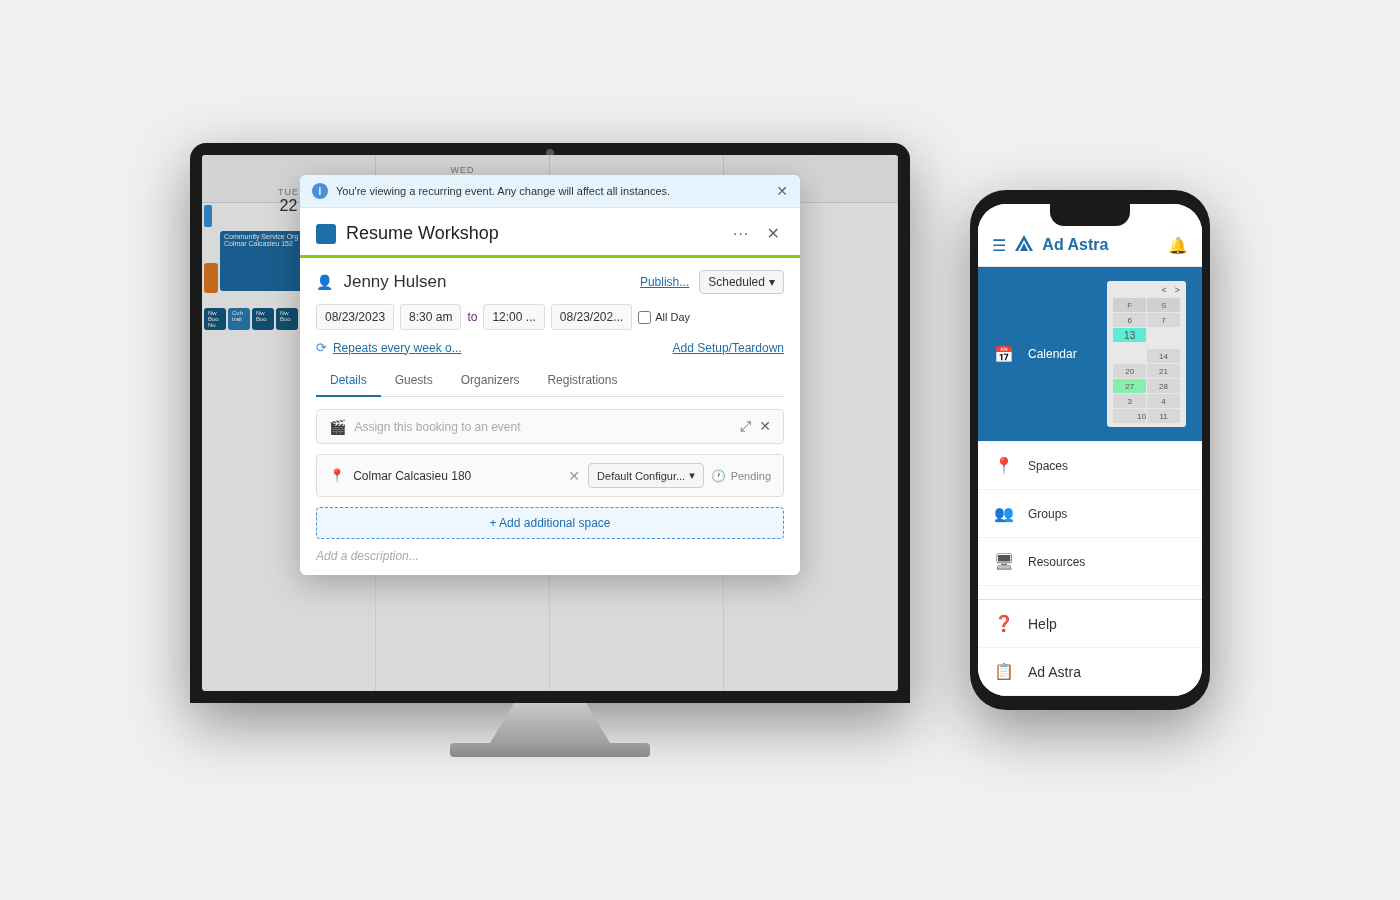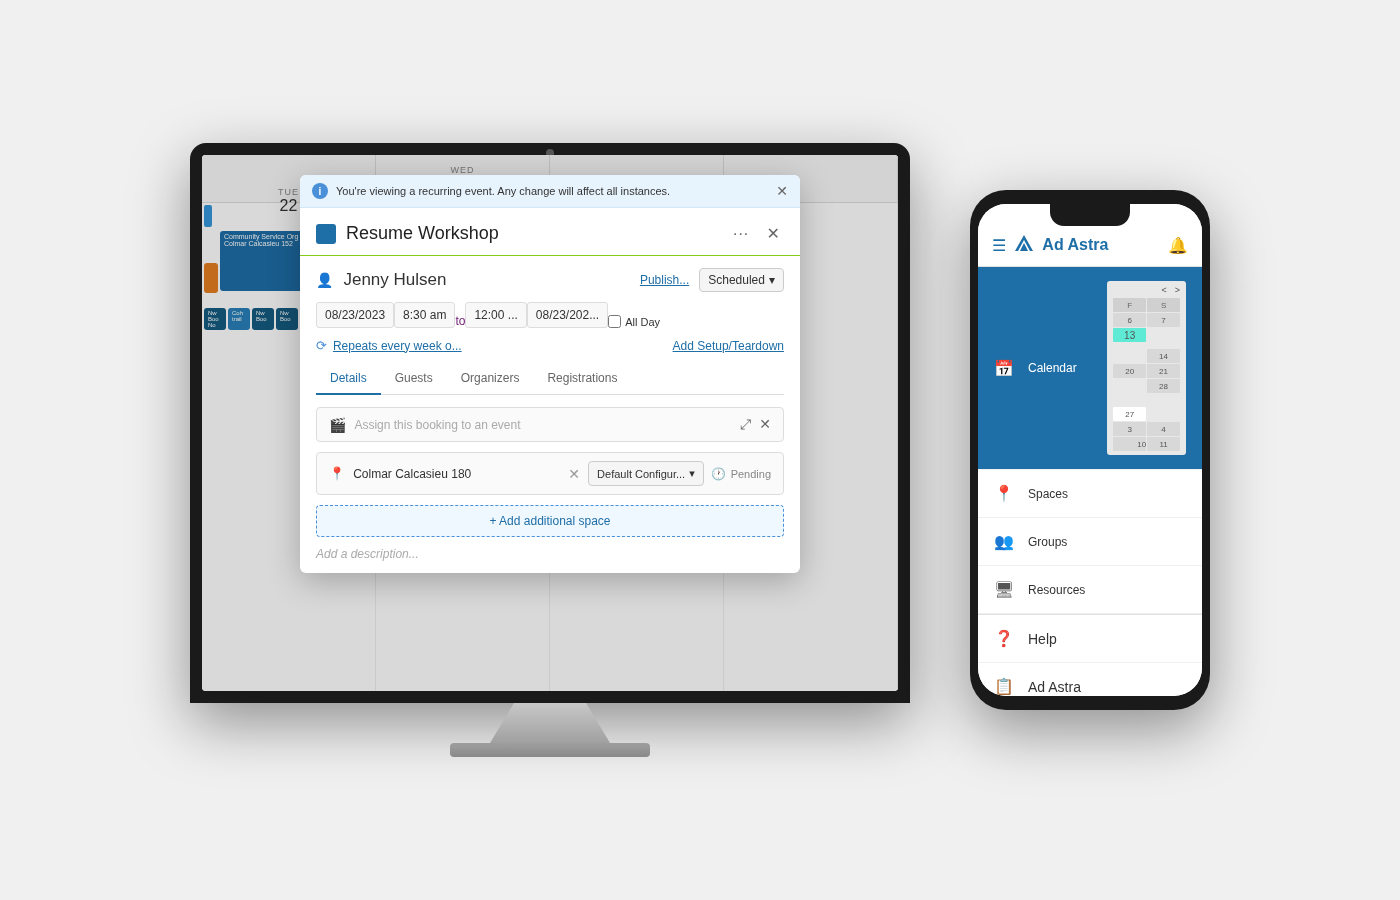--- a/index.html
+++ b/index.html
@@ -158,21 +158,21 @@
       margin-left: auto;
       cursor: pointer;
       color: #666;
       font-size: 14px;
     }
     .modal-header {
       padding: 12px 16px 8px;
       display: flex;
       align-items: center;
       gap: 10px;
-      border-bottom: 1px solid #84cc16;
+      border-bottom: 3px solid #84cc16;
     }
     .event-color-box {
       width: 20px;
       height: 20px;
       background: #1e6ea7;
       border-radius: 3px;
       flex-shrink: 0;
     }
     .modal-title {
       font-size: 18px;
@@ -223,21 +223,22 @@
       padding: 4px 8px;
       font-size: 12px;
       color: #333;
       cursor: pointer;
       display: flex;
       align-items: center;
       gap: 4px;
     }
     .date-time-row {
       display: flex;
-      align-items: flex-end;
+      align-items: center;
+      gap: 6px;
       margin-bottom: 10px;
     }
     .date-input {
       background: #f8f8f8;
       border: 1px solid #ddd;
       border-radius: 3px;
       padding: 5px 8px;
       font-size: 12px;
       color: #333;
       cursor: pointer;
@@ -698,21 +699,21 @@
             </div>
             <div style="display:grid;grid-template-columns:repeat(2,1fr);gap:1px;">
               <div style="background:#d0d0d0;height:14px;border-radius:1px;display:flex;align-items:center;justify-content:center;font-size:8px;color:#666;">F</div>
               <div style="background:#d0d0d0;height:14px;border-radius:1px;display:flex;align-items:center;justify-content:center;font-size:8px;color:#666;">S</div>
               <div style="background:#d8d8d8;height:14px;border-radius:1px;display:flex;align-items:center;justify-content:center;font-size:8px;color:#555;">6</div>
               <div style="background:#d8d8d8;height:14px;border-radius:1px;display:flex;align-items:center;justify-content:center;font-size:8px;color:#555;">7</div>
               <div style="background:#5eead4;height:14px;border-radius:1px;display:flex;align-items:center;justify-content:center;font-size:10px;color:#555;">13</div>
               <div style="background:#d8d8d8;height:14px;border-radius:1px;display:flex;align-items:center;justify-content:center;font-size:8px;color:#555;margin-top:21px;">14</div>
               <div style="background:#d8d8d8;height:14px;border-radius:1px;display:flex;align-items:center;justify-content:center;font-size:8px;color:#555;">20</div>
               <div style="background:#d8d8d8;height:14px;border-radius:1px;display:flex;align-items:center;justify-content:center;font-size:8px;color:#555;">21</div>
-              <div style="background:#ffffff;height:14px;border-radius:1px;display:flex;align-items:center;justify-content:center;font-size:8px;color:#555;margin-top:28px;">27</div>
+              <div style="background:#86efac;height:14px;border-radius:1px;display:flex;align-items:center;justify-content:center;font-size:8px;color:#555;">27</div>
               <div style="background:#d8d8d8;height:14px;border-radius:1px;display:flex;align-items:center;justify-content:center;font-size:8px;color:#555;">28</div>
               <div style="background:#d8d8d8;height:14px;border-radius:1px;display:flex;align-items:center;justify-content:center;font-size:8px;color:#555;">3</div>
               <div style="background:#d8d8d8;height:14px;border-radius:1px;display:flex;align-items:center;justify-content:center;font-size:8px;color:#555;">4</div>
               <div style="background:#d8d8d8;height:14px;border-radius:1px;display:flex;align-items:center;justify-content:center;font-size:8px;color:#555;padding-left:24px;">10</div>
               <div style="background:#d8d8d8;height:14px;border-radius:1px;display:flex;align-items:center;justify-content:center;font-size:8px;color:#555;">11</div>
             </div>
           </div>
         </div>
 
         <div class="nav-item">

